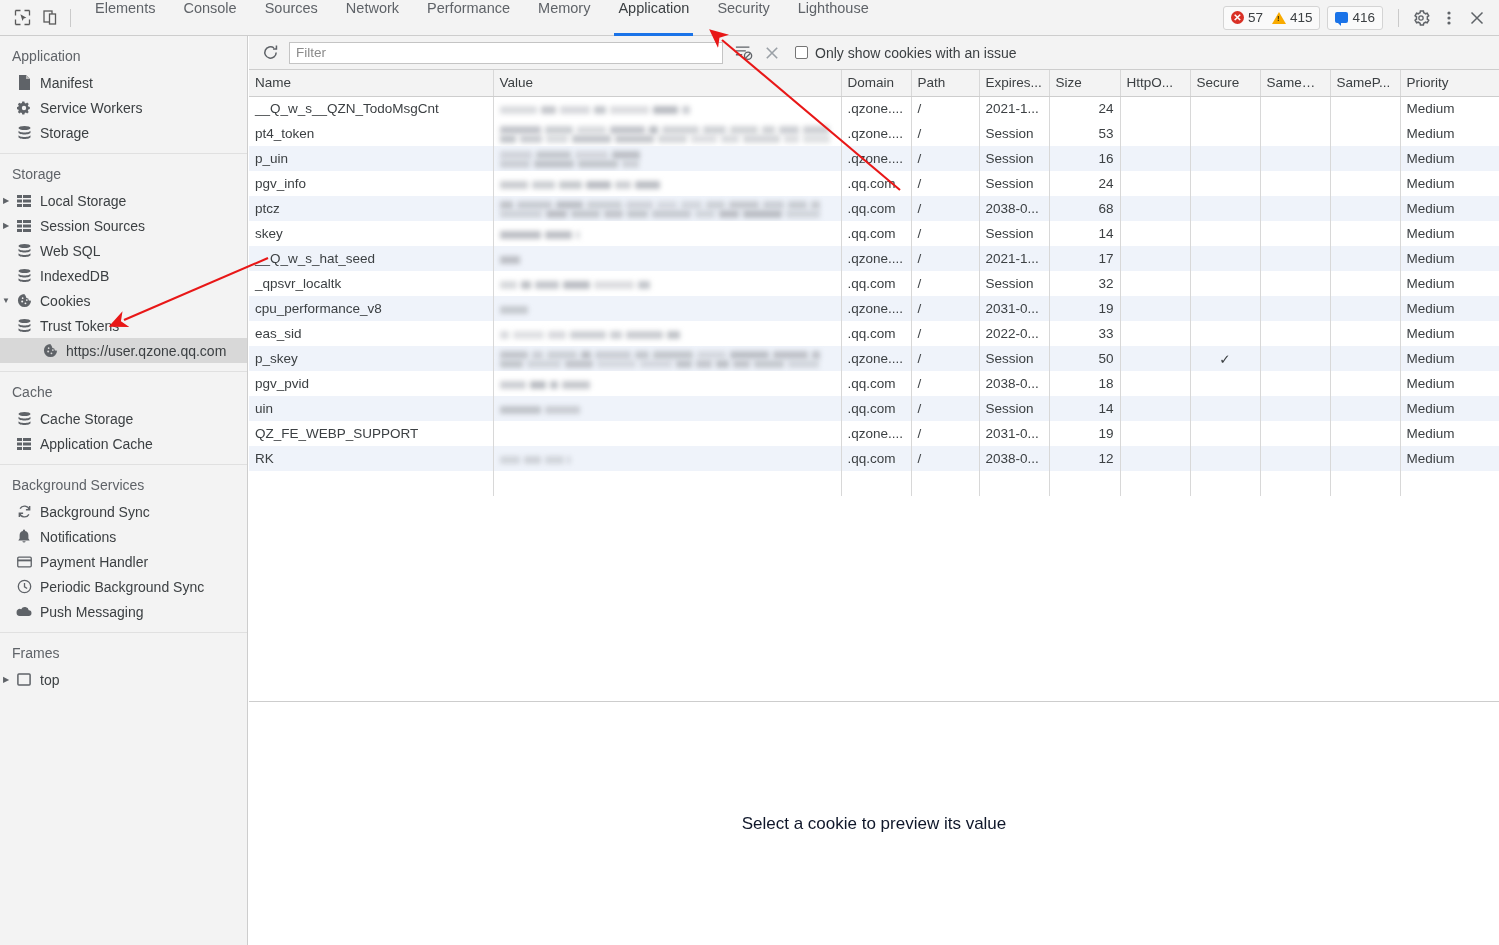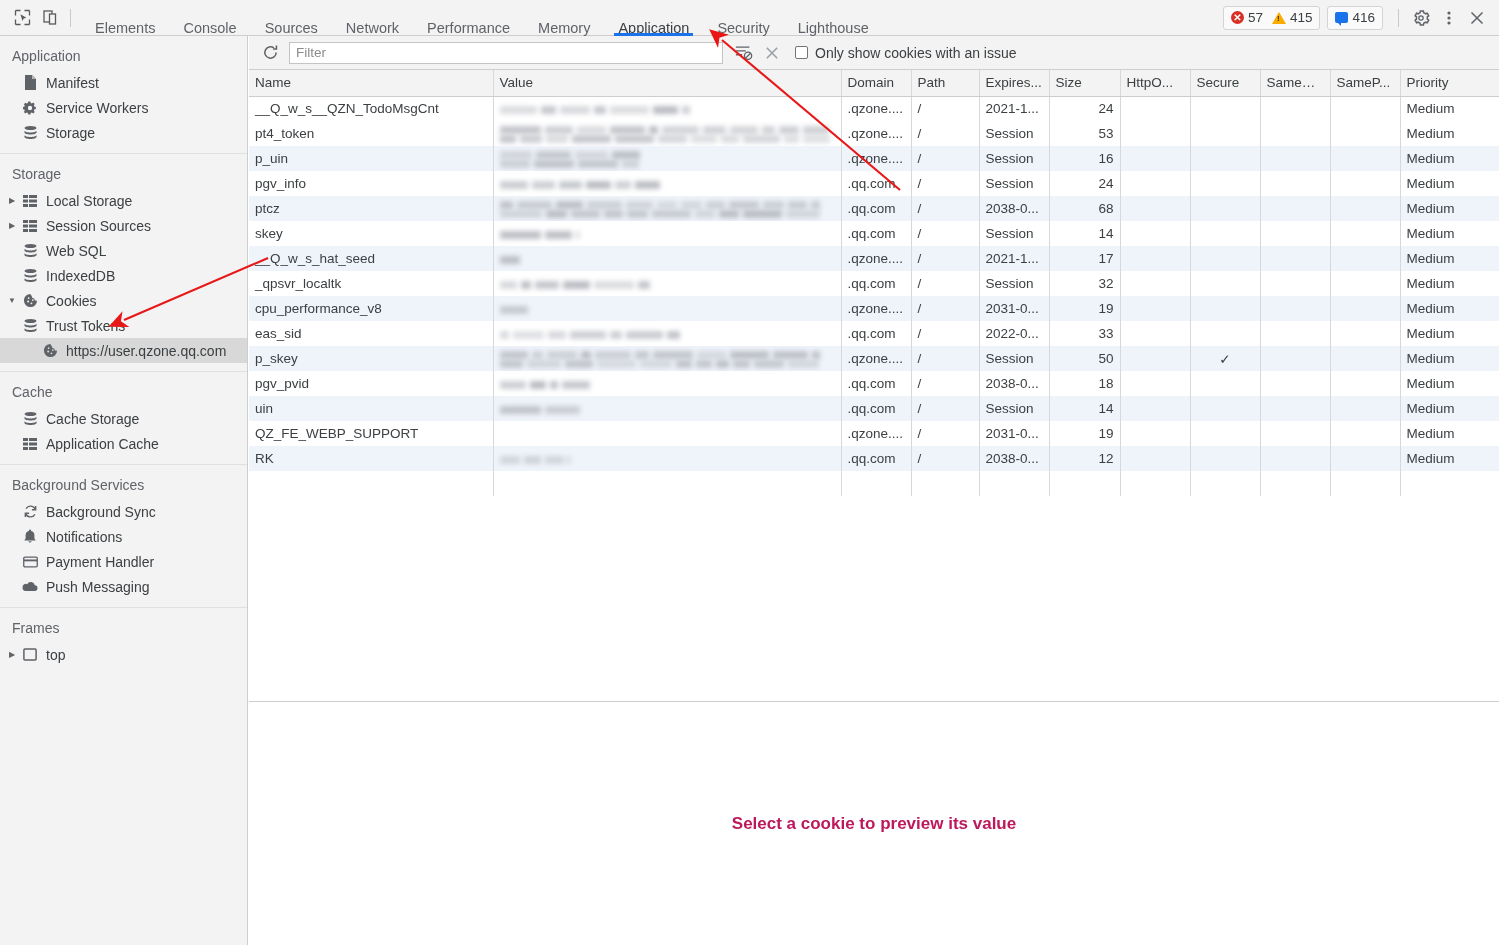--- a/index.html
+++ b/index.html
@@ -26,21 +26,21 @@
     color: #5a5a5a;
   }
   .tb-icon-btn:first-child { margin-left: 8px; }
   .tb-sep {
     width: 1px; height: 18px; background: #cacaca; margin: 0 10px 0 6px;
   }
   .tabs { display: flex; align-items: stretch; height: 36px; }
   .tab {
     position: relative;
     padding: 0 14px;
-    display: flex; align-items: flex-end;
+    display: flex; align-items: flex-start;
     font-size: 14.5px; color: #5f6368;
     white-space: nowrap;
   }
   .tab.active { color: #3c4043; }
   .tab.active::after {
     content: ""; position: absolute; left: 10px; right: 10px; bottom: 0;
     height: 3px; background: #1a73e8;
   }
   .tb-right {
     margin-left: auto; display: flex; align-items: center; padding-right: 8px;
@@ -93,21 +93,21 @@
     overflow: hidden;
     font-size: 14px; color: #3c4043;
   }
   .sb-section-title {
     padding: 12px 0 6px 12px;
     font-size: 14px; color: #5f6368;
   }
   .sb-divider { height: 1px; background: #e0e0e0; margin: 8px 0 0 0; }
   .sb-item {
     display: flex; align-items: center;
-    height: 25px; padding-left: 20px;
+    height: 25px; padding-left: 14px;
     font-size: 14px; color: #3c4043;
     white-space: nowrap;
   }
   .sb-item.indent2 { padding-left: 40px; }
   .sb-item.selected { background: #d8d8d8; }
   .sb-twisty {
     width: 12px; margin-left: -14px; margin-right: 2px;
     display: inline-flex; align-items: center; justify-content: center;
     color: #5f6368; font-size: 8px;
   }
@@ -185,21 +185,21 @@
   .blur-chunk { background: #b9bcc2; height: 8px; border-radius: 1px; }
   .filler-row td { background: #fff !important; border-right: 1px solid #d8d8d8; height: 126px; }
 
   
   .preview {
     position: absolute; left: 249px; top: 701px; width: 1250px; height: 244px;
     background: #fff; border-top: 1px solid #cdcdcd;
     display: flex; align-items: center; justify-content: center;
   }
   .preview-msg {
-    font-size: 17px; font-weight: bold; color: #be185d;
+    font-size: 17px; font-weight: normal; color: #0f172a;
   }
 
   
   .anno { position: absolute; left: 0; top: 0; width: 1499px; height: 945px; pointer-events: none; }
 </style>
 </head>
 <body>
 
 <div id="root">
 
@@ -468,20 +468,30 @@
         <svg width="15" height="12" viewBox="0 0 16 12" fill="none" stroke="#5f6368" stroke-width="1.4">
             <rect x="0.8" y="0.8" width="14.4" height="10.4" rx="1.2"></rect>
             <path d="M0.8 4.3h14.4" stroke-width="2"></path>
           </svg>
       </span>
       <span class="sb-label">Payment Handler</span>
     </div>
     <div class="sb-item">
       <span class="sb-twisty spacer">▶</span>
       <span class="sb-ico">
+        <svg width="15" height="15" viewBox="0 0 16 16" fill="none" stroke="#5f6368" stroke-width="1.4">
+            <circle cx="8" cy="8" r="6.6"></circle>
+            <path d="M8 4.2V8.3l2.8 1.8"></path>
+          </svg>
+      </span>
+      <span class="sb-label">Periodic Background Sync</span>
+    </div>
+    <div class="sb-item">
+      <span class="sb-twisty spacer">▶</span>
+      <span class="sb-ico">
         <svg width="16" height="11" viewBox="0 0 17 11" fill="#5f6368">
             <path d="M13.6 4.3a4.3 4.3 0 0 0-8.1-1.2A3.4 3.4 0 0 0 .6 6.6 3.5 3.5 0 0 0 4 10.3h9.3a3 3 0 0 0 .3-6z"></path>
           </svg>
       </span>
       <span class="sb-label">Push Messaging</span>
     </div>
     <div class="sb-divider"></div>
 
     <div class="sb-section-title">Frames</div>
     <div class="sb-item">

